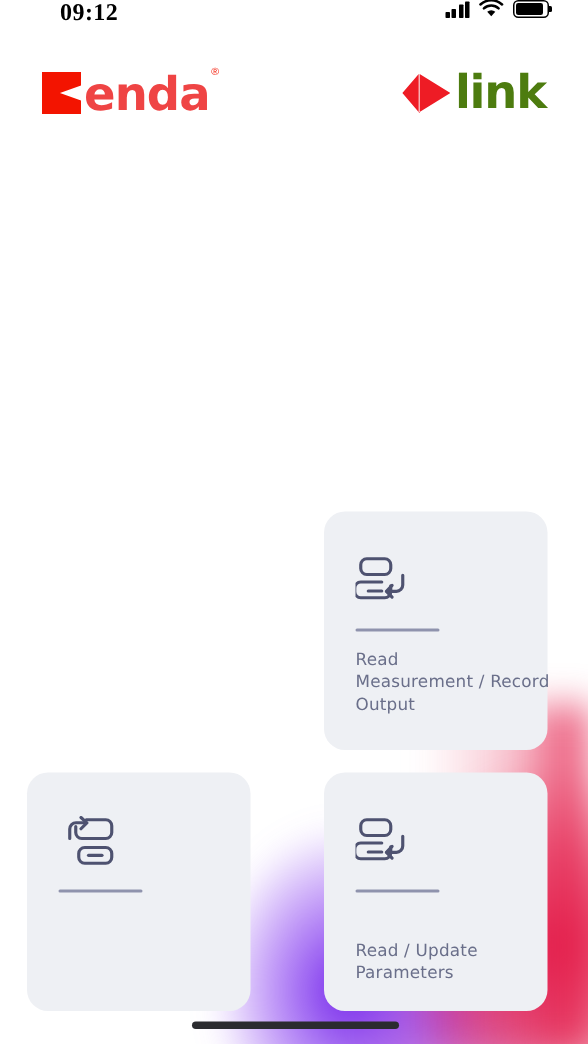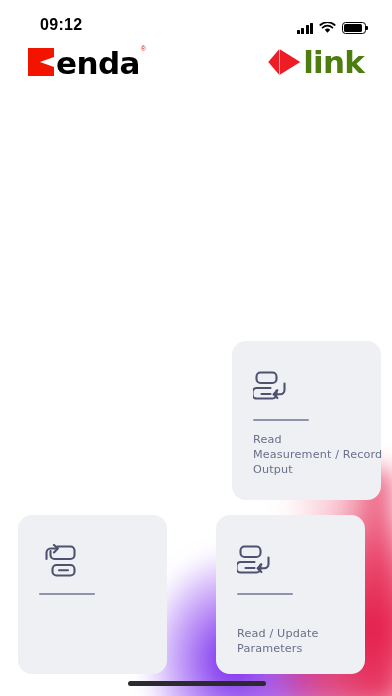--- a/index.html
+++ b/index.html
@@ -34,24 +34,25 @@
     width:110px; height:230px;
     background:linear-gradient(to left, rgba(228,26,72,0.85) 0%, rgba(228,26,72,0.25) 45%, rgba(228,26,72,0) 100%);
     filter:blur(12px);
     pointer-events:none;
   }
 
   
   #statusbar {
     position:absolute; left:0; top:0;
     width:392px; height:34px;
-    display:flex; align-items:flex-end;
+    display:flex; align-items:flex-start;
     justify-content:space-between;
     padding:0 26px 0 40px;
     z-index:20;
+    font-family:Liberation Serif, serif;
   }
   #clock {
     font-size:16px; font-weight:bold; color:#000;
     letter-spacing:0.3px;
   }
   #status-icons { display:flex; align-items:center; gap:6px; }
   .bars { display:flex; align-items:flex-end; gap:1.5px; height:11px; }
   .bars i { display:block; width:3px; background:#000; border-radius:0.5px; }
   .bars i:nth-child(1){height:4px;}
   .bars i:nth-child(2){height:6px;}
@@ -78,21 +79,21 @@
   }
   
   .logo-enda { display:flex; align-items:center; }
   .enda-mark {
     width:26px; height:28px;
     background:#f31400;
     margin-right:2px;
     clip-path: polygon(0 0, 100% 0, 100% 32%, 46% 50%, 100% 68%, 100% 100%, 0 100%);
   }
   .enda-word {
-    font-size:31px; font-weight:bold; color:#000000;
+    font-size:31px; font-weight:bold; color:#ef4444;
     letter-spacing:-0.6px; line-height:1;
     position:relative; top:1px;
     font-family:"DejaVu Sans", sans-serif;
   }
   .enda-reg {
     font-size:7px; color:#f31400; position:relative;
     top:-14px; left:1px;
   }
   
   .logo-link { display:flex; align-items:center; }
@@ -109,21 +110,21 @@
   }
 
   
   .card {
     position:absolute;
     background:#eef0f4;
     border-radius:14px;
     z-index:10;
     cursor:pointer;
   }
-  #card-read-measurement { left:216px; top:341px; width:149px; height:159px;margin-left:16px; }
+  #card-read-measurement { left:216px; top:341px; width:149px; height:159px; }
   #card-load-record      { left:18px;  top:515px; width:149px; height:159px; }
   #card-read-update      { left:216px; top:515px; width:149px; height:159px; }
 
   .card-icon {
     position:absolute; left:21px; top:29px;
     width:42px; height:38px;
   }
   .card-rule {
     position:absolute; left:21px;
     width:56px; height:1.6px;

